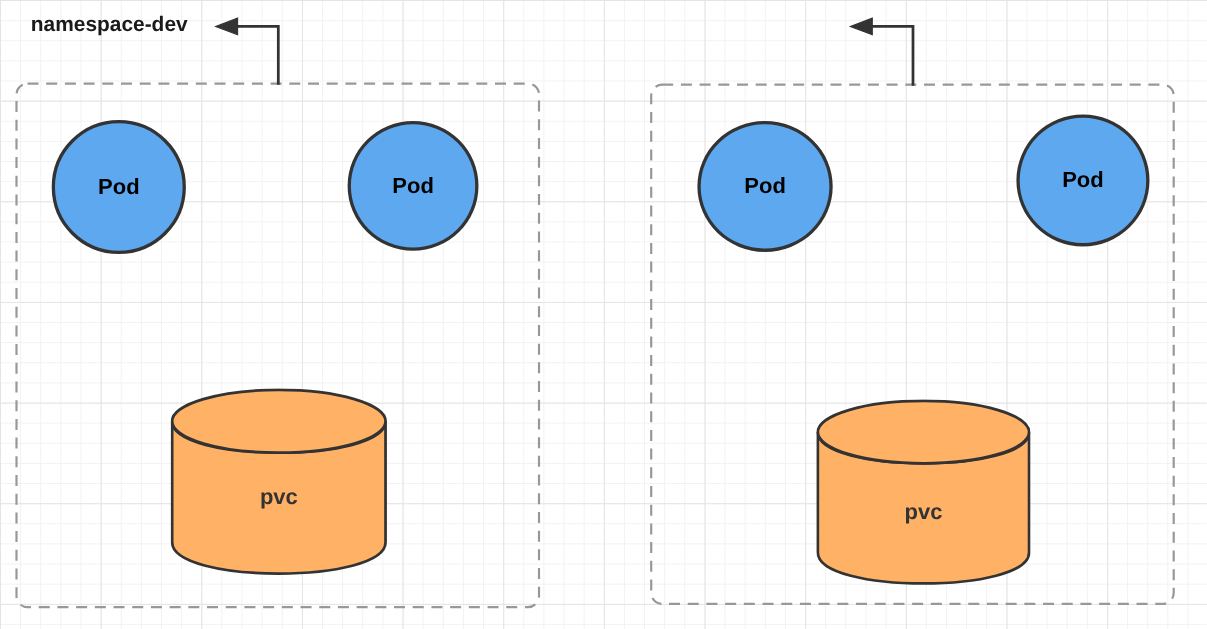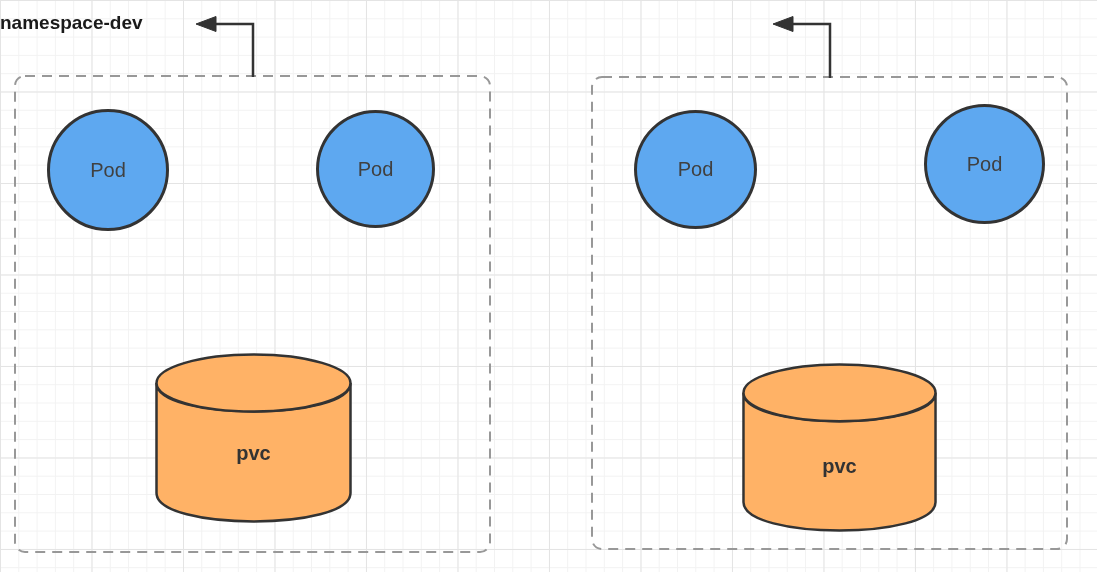--- a/index.html
+++ b/index.html
@@ -31,37 +31,37 @@
     width: 1097px;
     height: 572px;
   }
   .ns-label {
     position: absolute;
     font-size: 19px;
     font-weight: bold;
     color: #1a1a1a;
     white-space: nowrap;
   }
-  #lbl-dev  { left: 0;  top: 12px; }
+  #lbl-dev  { left: 28px;  top: 12px; }
   #lbl-test { left: 597px; top: 13px; }
 
   .pod {
     position: absolute;
     box-sizing: border-box;
     border-radius: 50%;
     background: #5EA8F0;
     border: 3px solid #333333;
     display: flex;
     align-items: center;
     justify-content: center;
   }
   .pod-label {
     font-size: 20px;
-    font-weight: normal;
-    color: #404040;
+    font-weight: bold;
+    color: #000000;
   }
   #pod-dev-1  { left: 47px;  top: 109px; width: 122px; height: 122px; }
   #pod-dev-2  { left: 316px; top: 110px; width: 119px; height: 118px; }
   #pod-test-1 { left: 634px; top: 110px; width: 123px; height: 119px; }
   #pod-test-2 { left: 924px; top: 104px; width: 121px; height: 120px; }
 
   .pvc {
     position: absolute;
   }
   .pvc svg {

